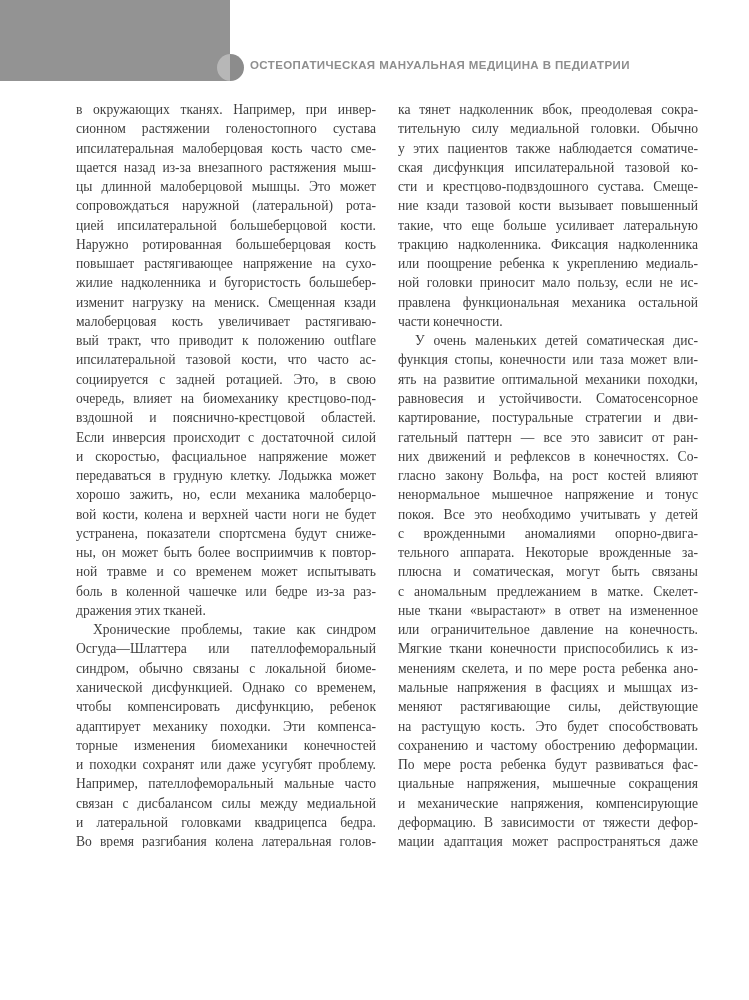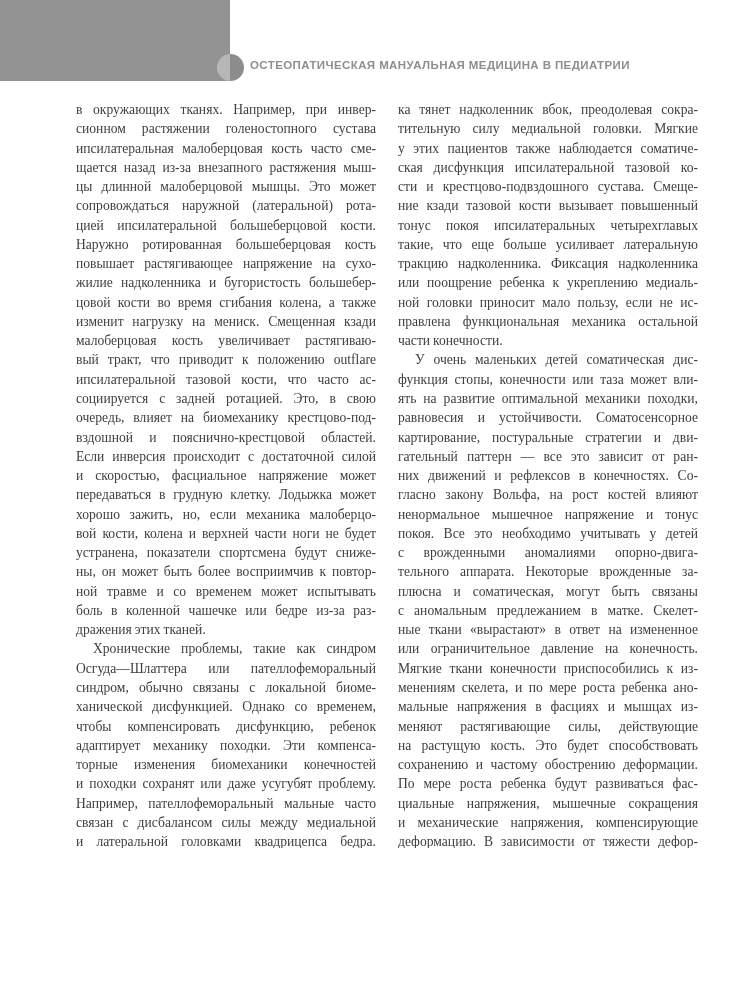--- a/index.html
+++ b/index.html
@@ -70,21 +70,20 @@
       <div class="tline">в окружающих тканях. Например, при инвер-</div>
       <div class="tline">сионном растяжении голеностопного сустава</div>
       <div class="tline">ипсилатеральная малоберцовая кость часто сме-</div>
       <div class="tline">щается назад из-за внезапного растяжения мыш-</div>
       <div class="tline">цы длинной малоберцовой мышцы. Это может</div>
       <div class="tline">сопровождаться наружной (латеральной) рота-</div>
       <div class="tline">цией ипсилатеральной большеберцовой кости.</div>
       <div class="tline">Наружно ротированная большеберцовая кость</div>
       <div class="tline">повышает растягивающее напряжение на сухо-</div>
       <div class="tline">жилие надколенника и бугористость большебер-</div>
-      <div class="tline">цовой кости во время сгибания колена, а также</div>
       <div class="tline">изменит нагрузку на мениск. Смещенная кзади</div>
       <div class="tline">малоберцовая кость увеличивает растягиваю-</div>
       <div class="tline">вый тракт, что приводит к положению outflare</div>
       <div class="tline">ипсилатеральной тазовой кости, что часто ас-</div>
       <div class="tline">социируется с задней ротацией. Это, в свою</div>
       <div class="tline">очередь, влияет на биомеханику крестцово-под-</div>
       <div class="tline">вздошной и пояснично-крестцовой областей.</div>
       <div class="tline">Если инверсия происходит с достаточной силой</div>
       <div class="tline">и скоростью, фасциальное напряжение может</div>
       <div class="tline">передаваться в грудную клетку. Лодыжка может</div>
@@ -104,26 +103,25 @@
       <div class="tline">торные изменения биомеханики конечностей</div>
       <div class="tline">и походки сохранят или даже усугубят проблему.</div>
       <div class="tline">Например, пателлофеморальный мальные часто</div>
       <div class="tline">связан с дисбалансом силы между медиальной</div>
       <div class="tline">и латеральной головками квадрицепса бедра.</div>
       <div class="tline">Во время разгибания колена латеральная голов-</div>
     </div>
 
   <div class="text-col col-right">
       <div class="tline">ка тянет надколенник вбок, преодолевая сокра-</div>
-      <div class="tline">тительную силу медиальной головки. Мягкие</div>
+      <div class="tline">тительную силу медиальной головки. Обычно</div>
       <div class="tline">у этих пациентов также наблюдается соматиче-</div>
       <div class="tline">ская дисфункция ипсилатеральной тазовой ко-</div>
       <div class="tline">сти и крестцово-подвздошного сустава. Смеще-</div>
       <div class="tline">ние кзади тазовой кости вызывает повышенный</div>
-      <div class="tline">тонус покоя ипсилатеральных четырехглавых</div>
       <div class="tline">такие, что еще больше усиливает латеральную</div>
       <div class="tline">тракцию надколенника. Фиксация надколенника</div>
       <div class="tline">или поощрение ребенка к укреплению медиаль-</div>
       <div class="tline">ной головки приносит мало пользу, если не ис-</div>
       <div class="tline">правлена функциональная механика остальной</div>
       <div class="tline pend">части конечности.</div>
       <div class="tline pstart">У очень маленьких детей соматическая дис-</div>
       <div class="tline">функция стопы, конечности или таза может вли-</div>
       <div class="tline">ять на развитие оптимальной механики походки,</div>
       <div class="tline">равновесия и устойчивости. Соматосенсорное</div>

